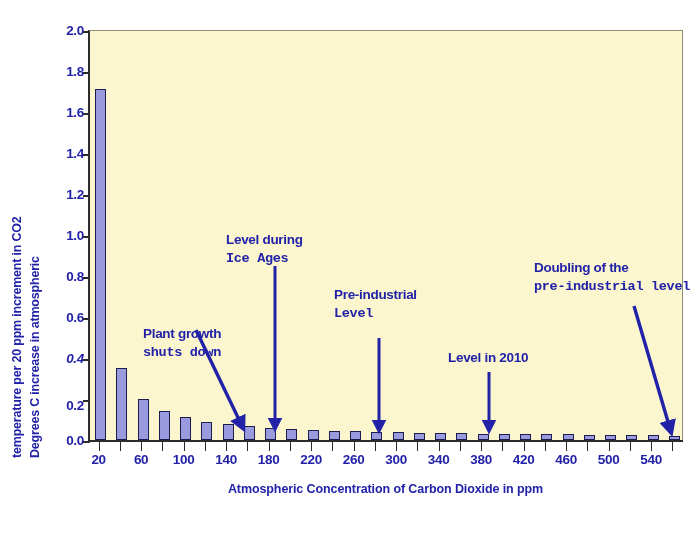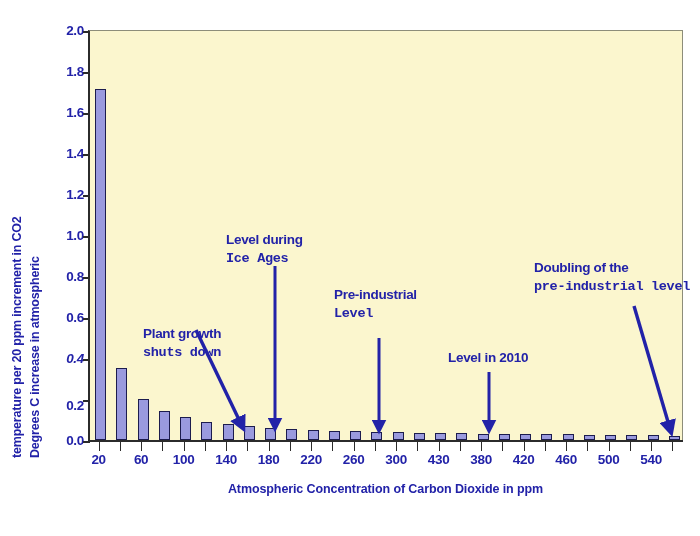--- a/index.html
+++ b/index.html
@@ -277,21 +277,21 @@
     </div>
   <div class="xlabels" id="xlabels">
       <div class="xlabel" style="left: 10.625px;">20</div>
       <div class="xlabel" style="left: 53.125px;">60</div>
       <div class="xlabel" style="left: 95.625px;">100</div>
       <div class="xlabel" style="left: 138.125px;">140</div>
       <div class="xlabel" style="left: 180.625px;">180</div>
       <div class="xlabel" style="left: 223.125px;">220</div>
       <div class="xlabel" style="left: 265.625px;">260</div>
       <div class="xlabel" style="left: 308.125px;">300</div>
-      <div class="xlabel" style="left: 350.625px;">430</div>
+      <div class="xlabel" style="left: 350.625px;">340</div>
       <div class="xlabel" style="left: 393.125px;">380</div>
       <div class="xlabel" style="left: 435.625px;">420</div>
       <div class="xlabel" style="left: 478.125px;">460</div>
       <div class="xlabel" style="left: 520.625px;">500</div>
       <div class="xlabel" style="left: 563.125px;">540</div>
     </div>
   <div id="xtitle">Atmospheric Concentration of Carbon Dioxide in ppm</div>
 
   <div id="annos">
       <div class="anno" style="left: 143px; top: 300px; margin-top: 24px;"><span>Plant growth</span><span class="ln2">shuts down</span></div>

